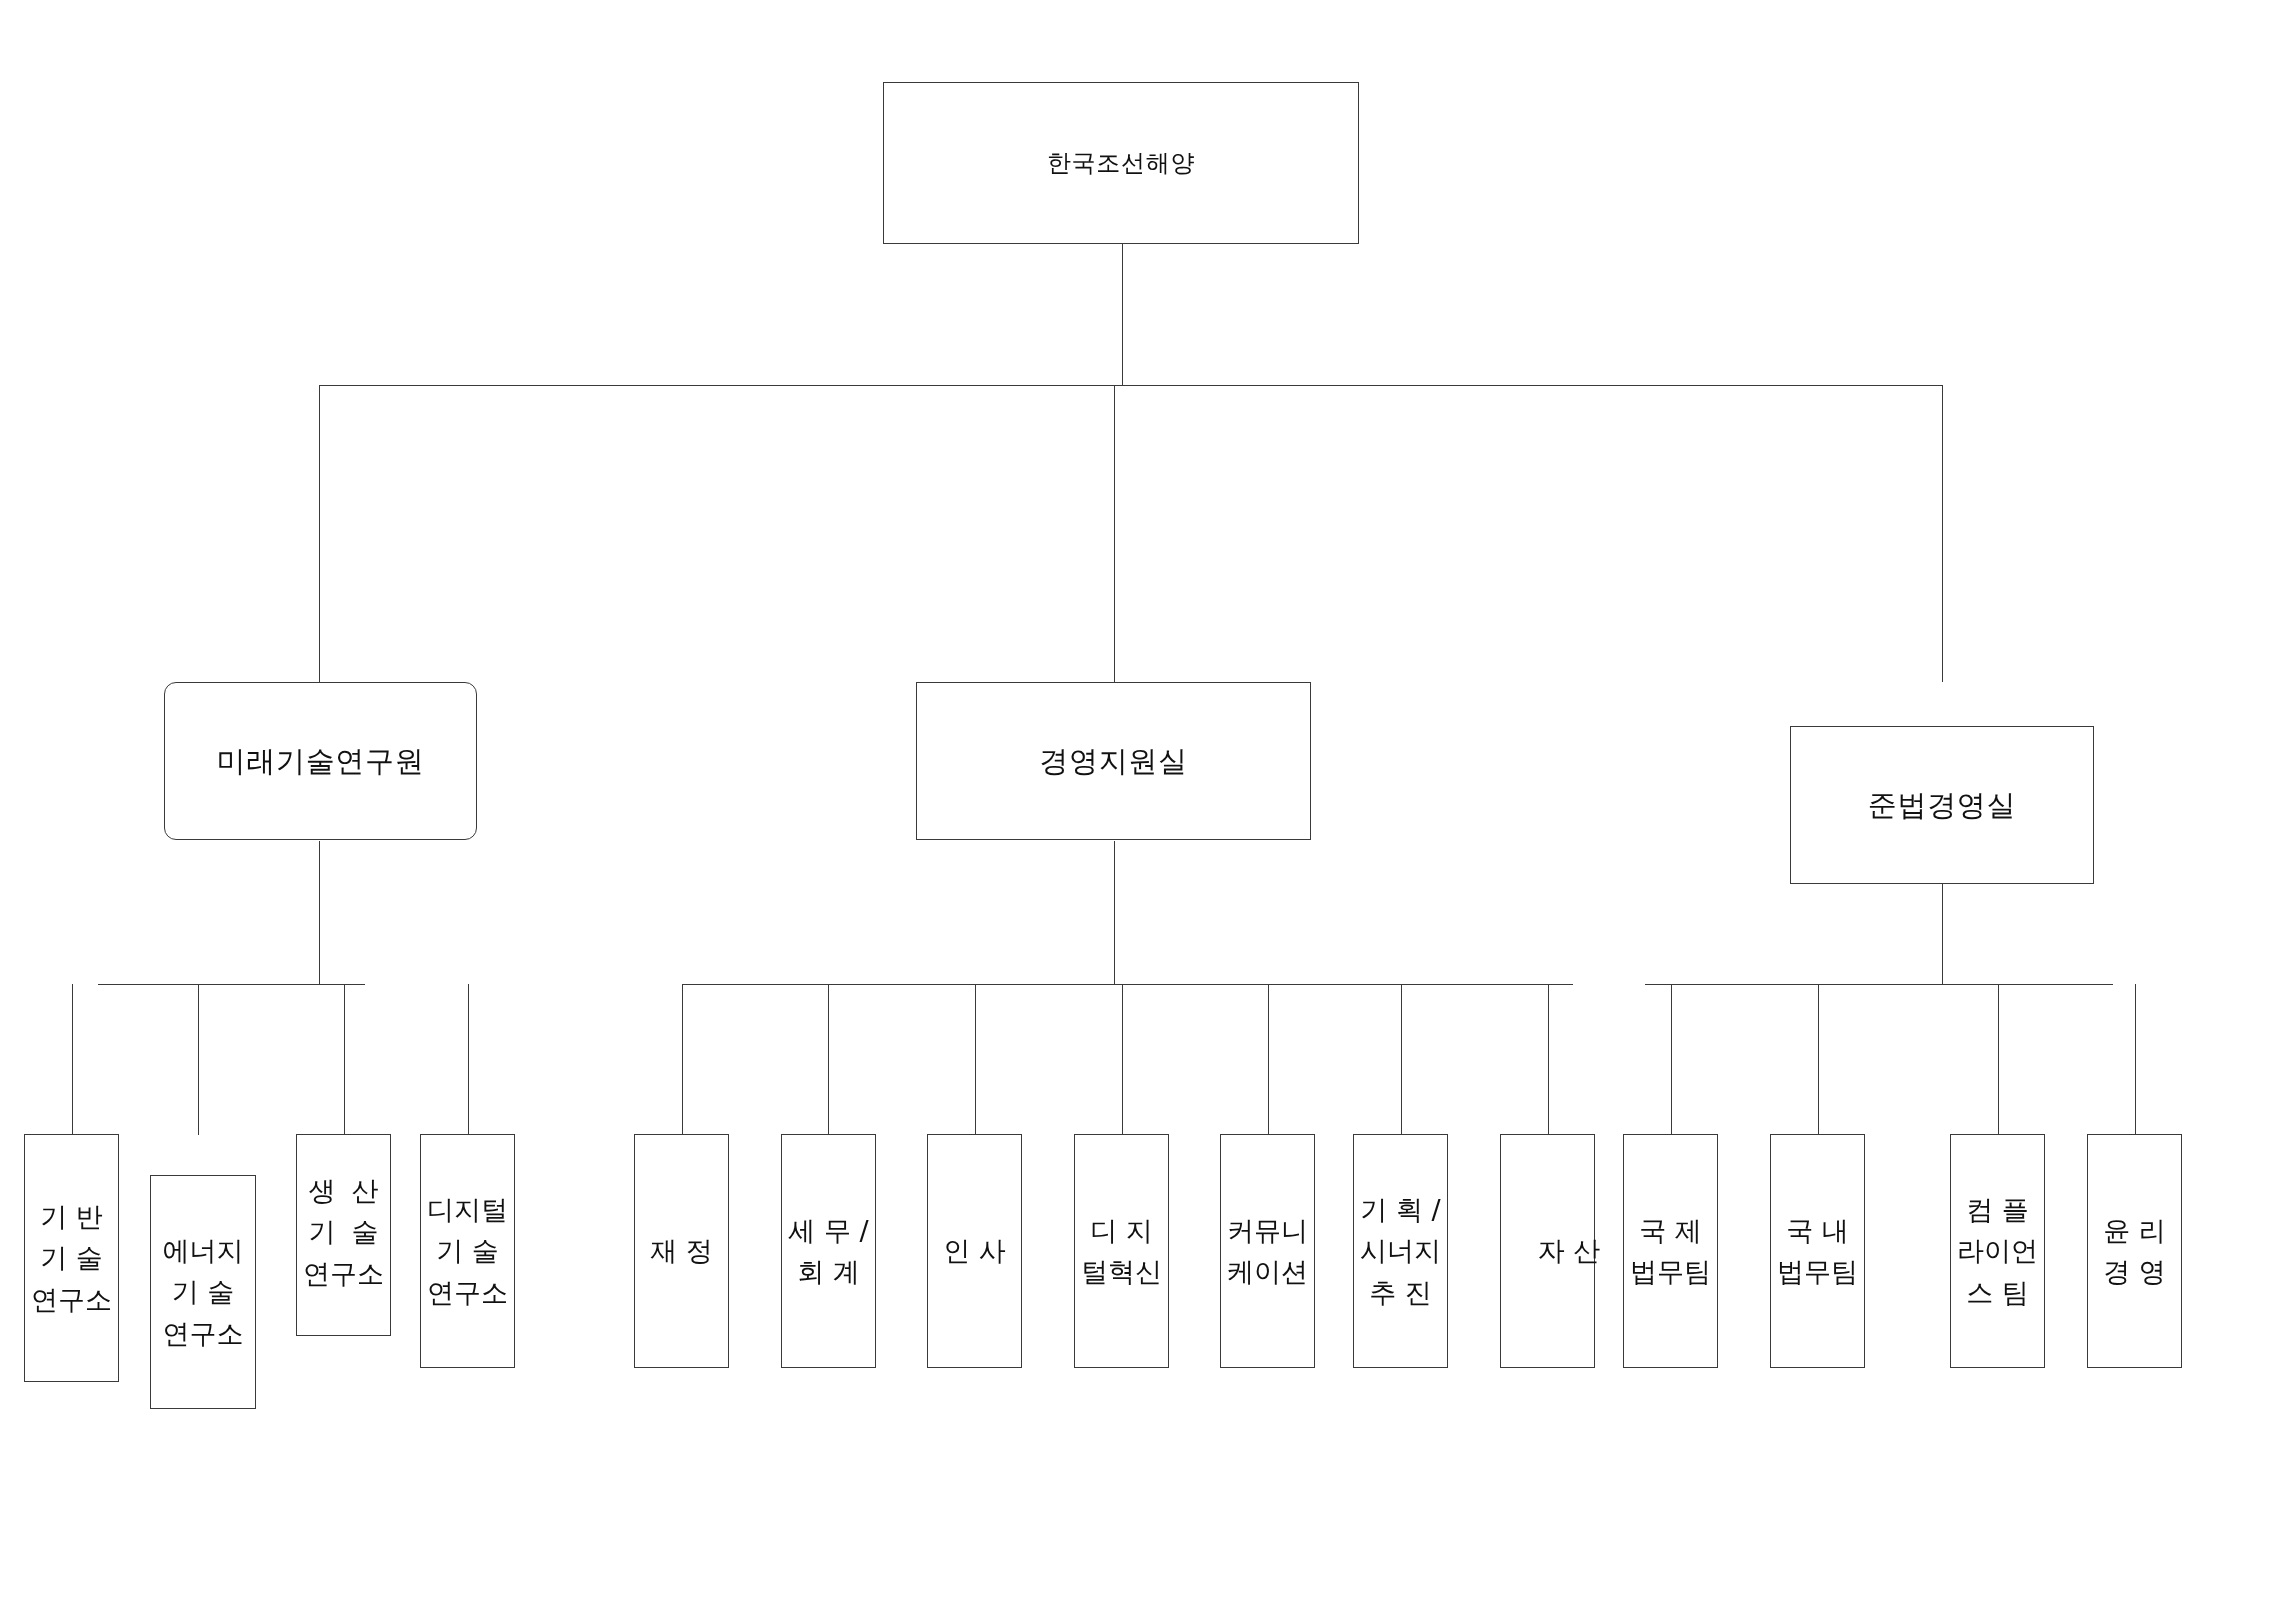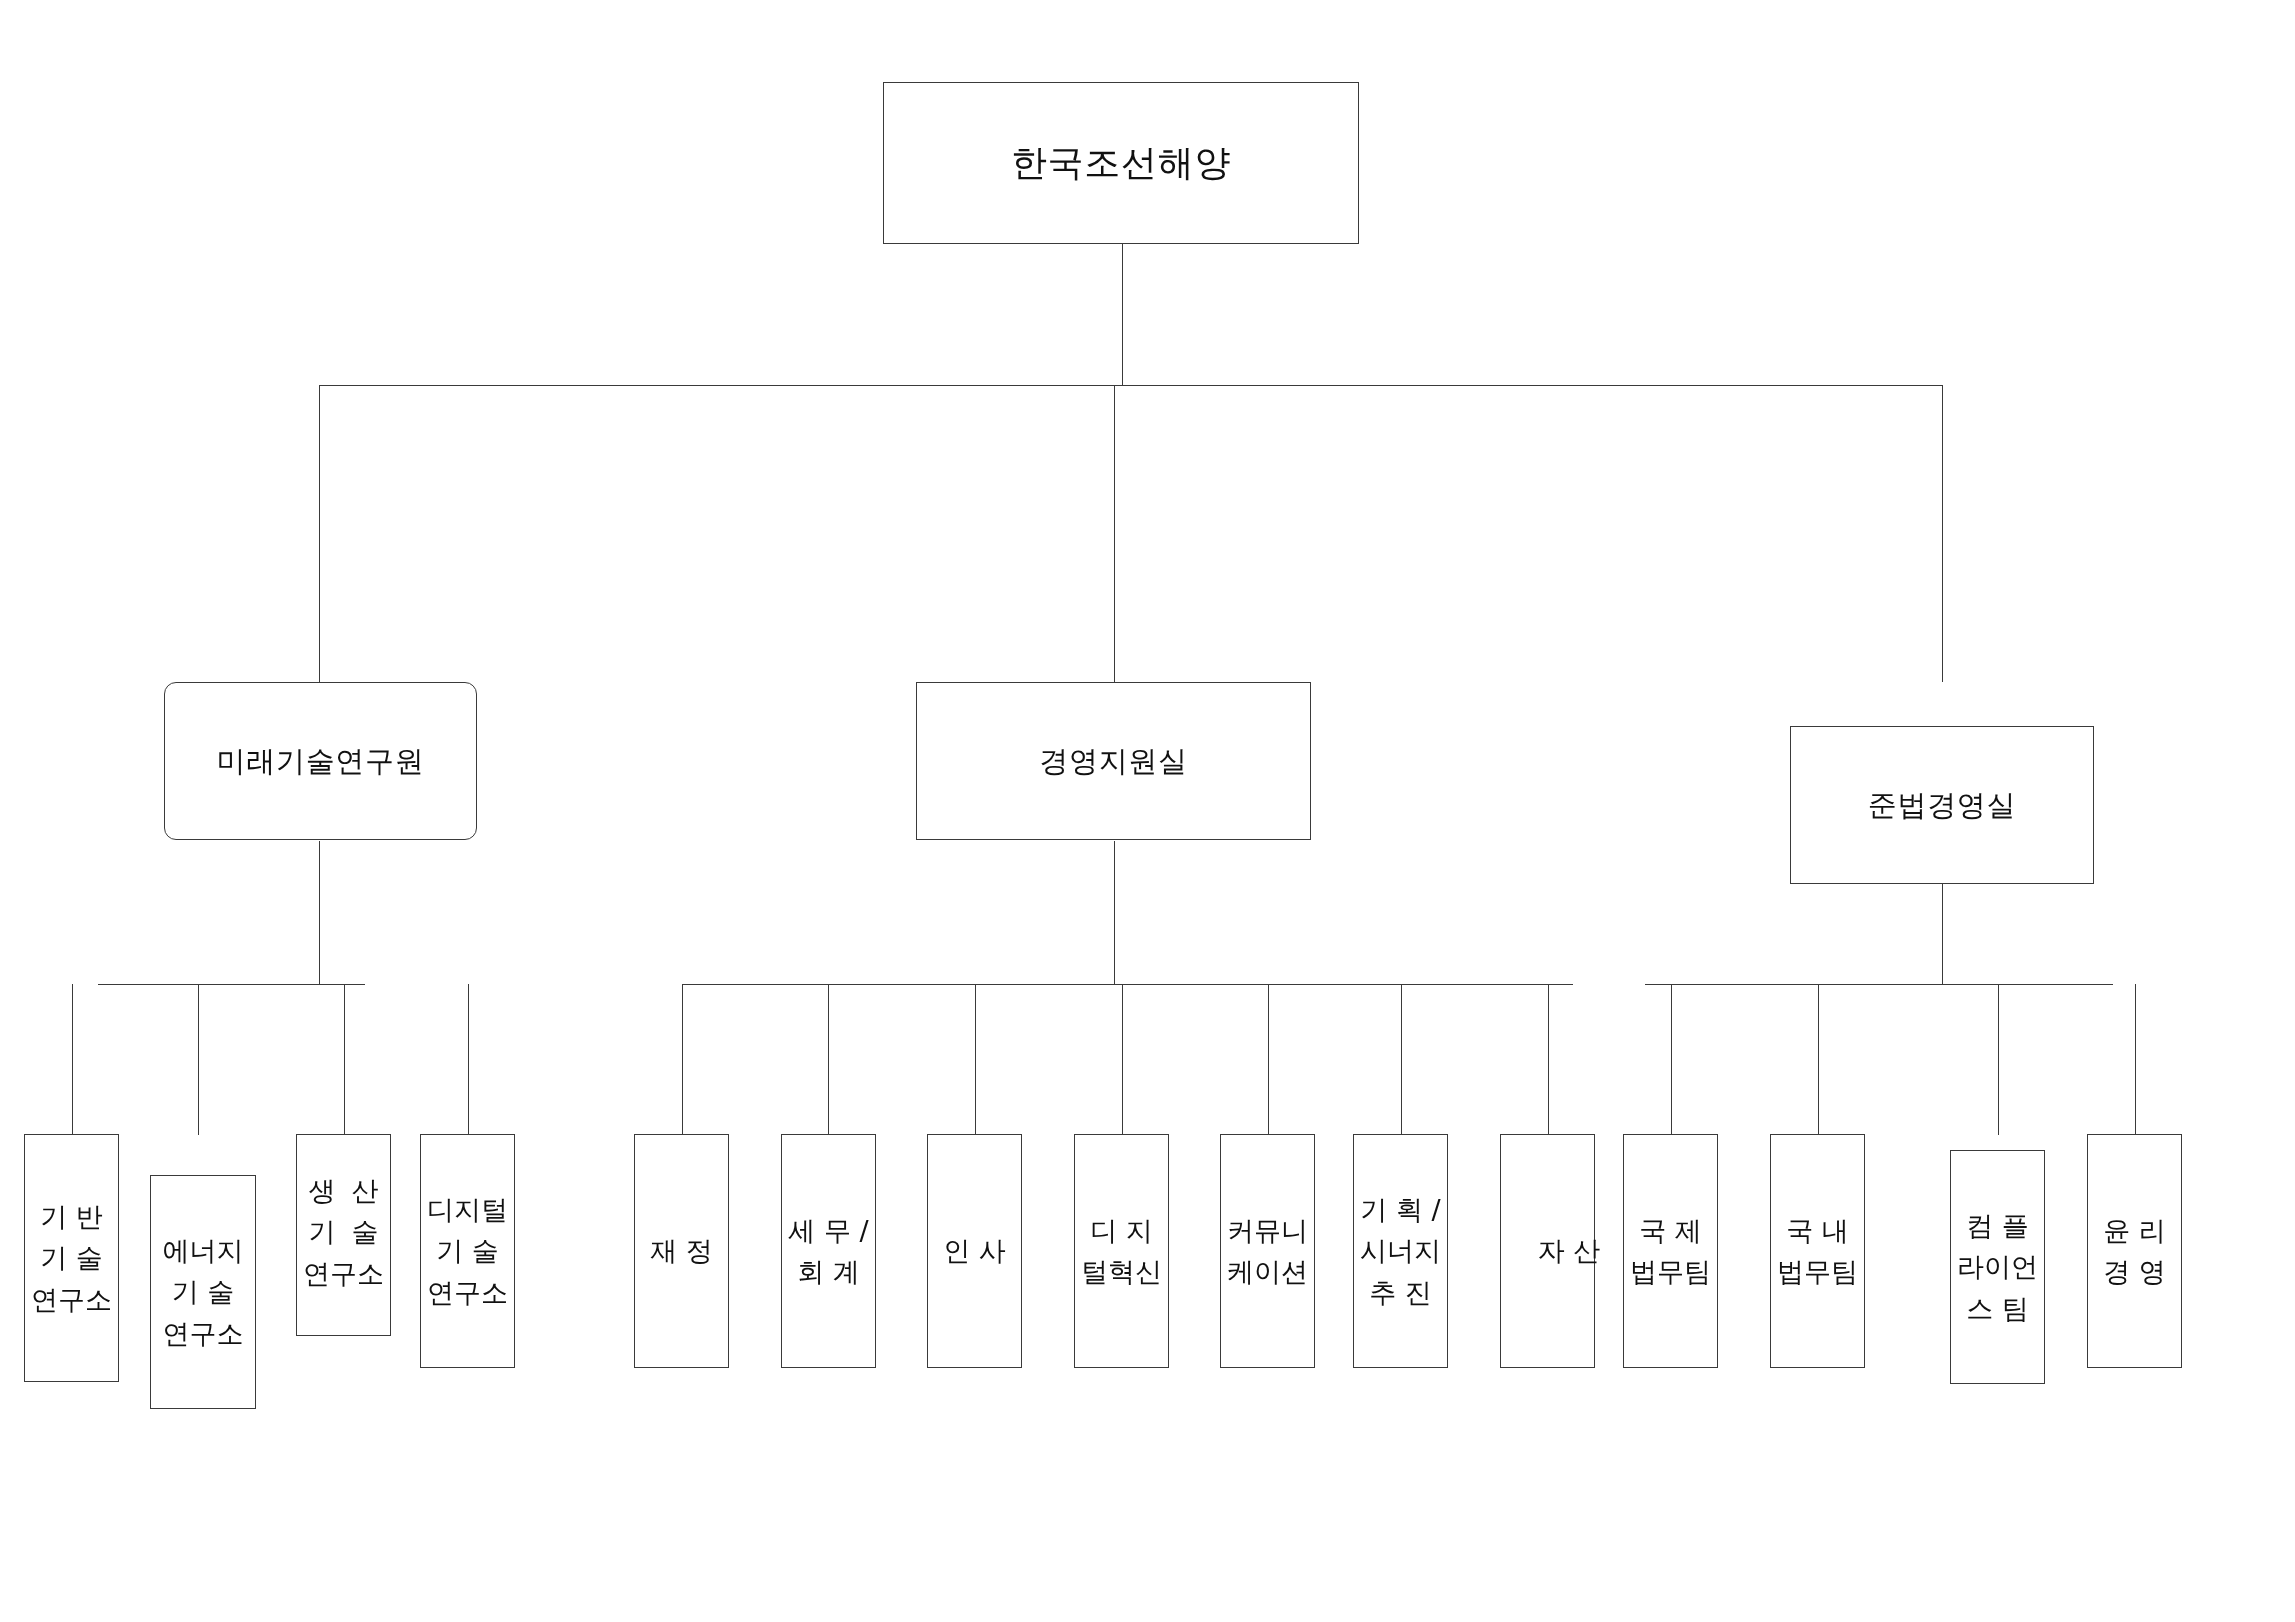--- a/index.html
+++ b/index.html
@@ -29,21 +29,21 @@
     align-items: center;
     justify-content: center;
   }
   .node .label {
     text-align: center;
     line-height: 1.52;
     white-space: pre;
     color: #111111;
   }
   
-  .node.lvl1 .label { font-size: 36px; letter-spacing: 0.7px; }
+  .node.lvl1 .label { font-size: 24px; letter-spacing: 0.7px; }
   .node.lvl2 .label { font-size: 29px; letter-spacing: 0.7px; }
   
   .node.leaf  .label { font-size: 27px; }
 
   
   .hline {
     position: absolute;
     height: 0;
     border-top: 1.3px solid #3a3a3a;
   }
@@ -148,21 +148,21 @@
         <div class="label">준법경영실</div>
       </div>
       <div class="node leaf" style="left: 1623px; top: 1134px; width: 95px; height: 234px;">
         <div class="label">국 제
 법무팀</div>
       </div>
       <div class="node leaf" style="left: 1770px; top: 1134px; width: 95px; height: 234px;">
         <div class="label">국 내
 법무팀</div>
       </div>
-      <div class="node leaf" style="left: 1950px; top: 1134px; width: 95px; height: 234px; margin-top: 16px;">
+      <div class="node leaf" style="left: 1950px; top: 1134px; width: 95px; height: 234px;">
         <div class="label">컴 플
 라이언
 스 팀</div>
       </div>
       <div class="node leaf" style="left: 2087px; top: 1134px; width: 95px; height: 234px;">
         <div class="label">윤 리
 경 영</div>
       </div>
     </div>
 

